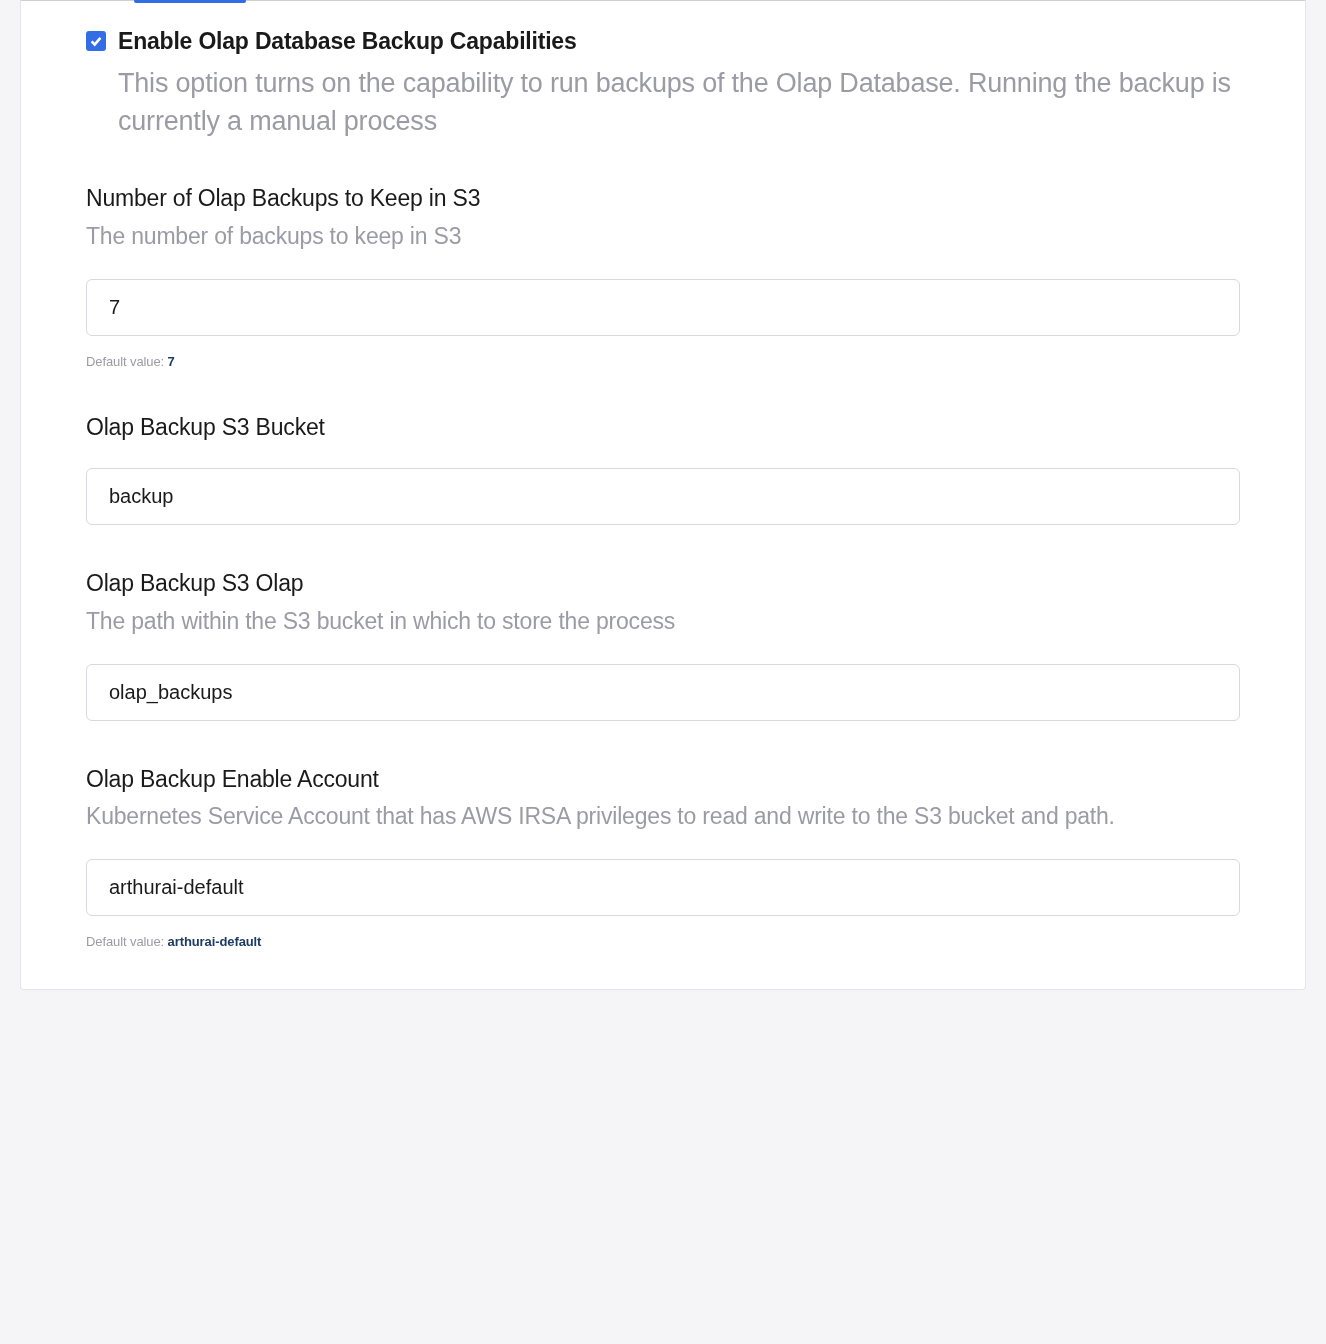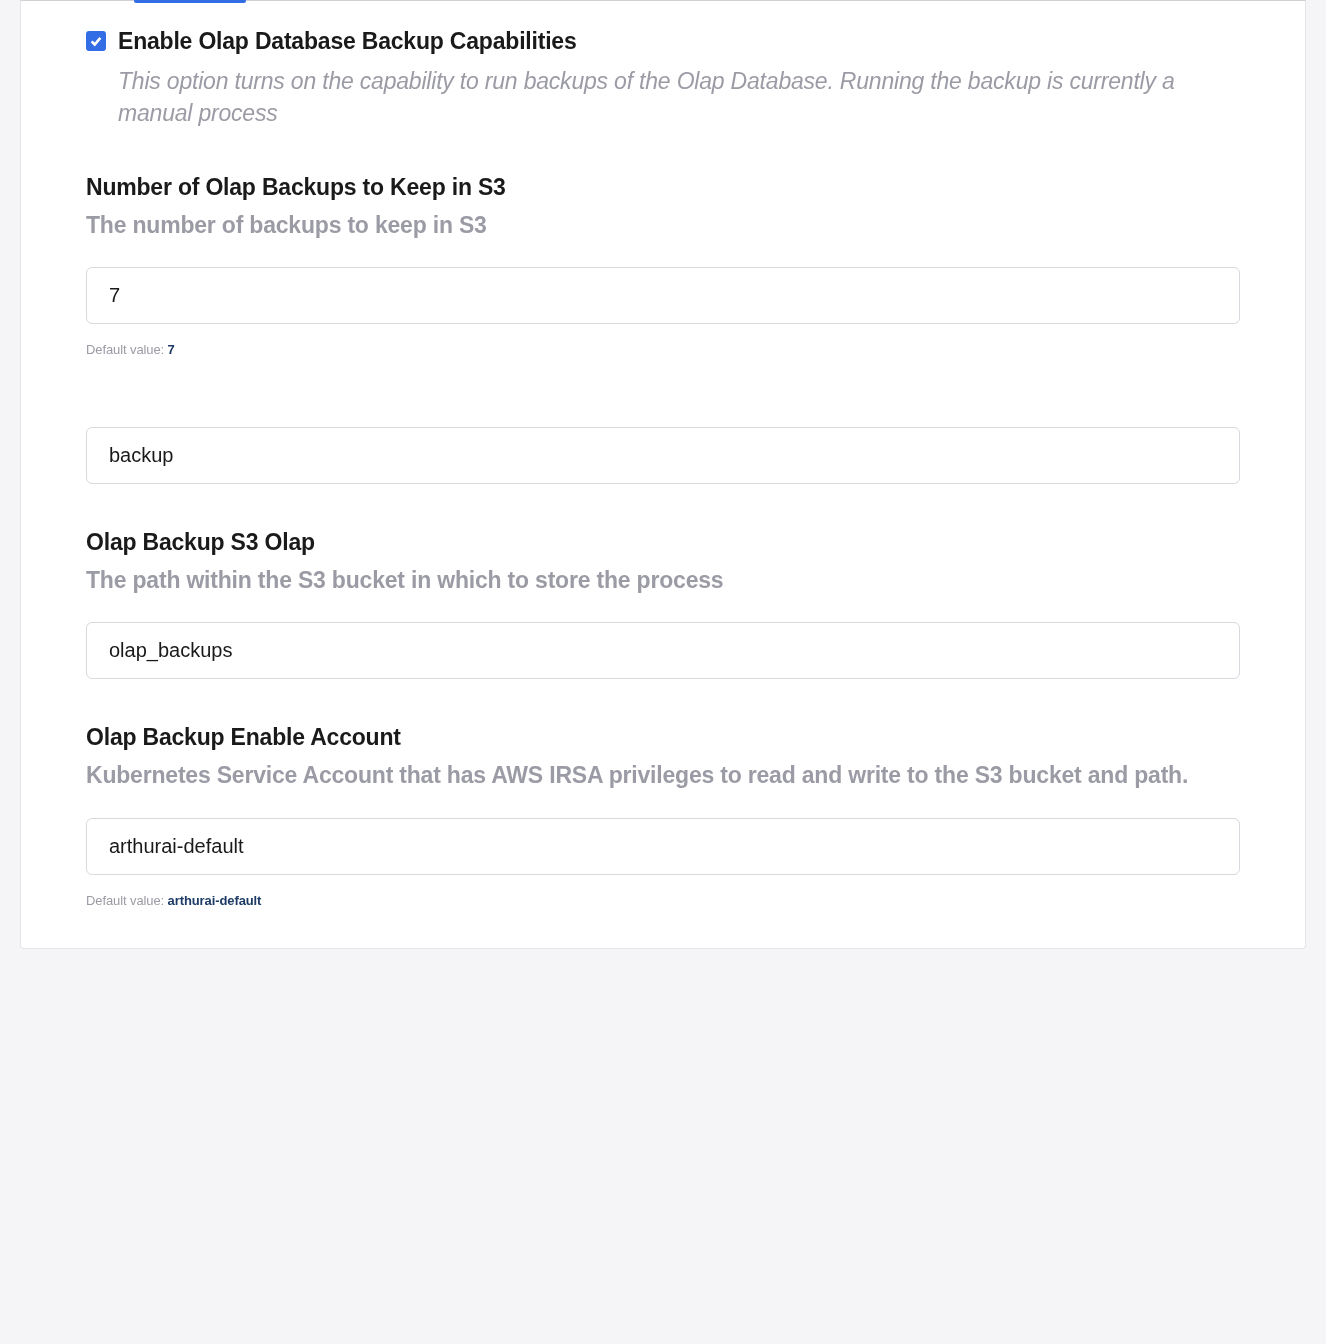--- a/index.html
+++ b/index.html
@@ -61,44 +61,42 @@
       flex: 1;
     }
     .checkbox-label {
       font-size: 23px;
       font-weight: 600;
       color: #1a1a1a;
       line-height: 1.3;
       letter-spacing: -0.2px;
     }
     .checkbox-desc {
-      font-size: 23px;
+      font-size: 27px;
       color: #9b9ba5;
       line-height: 1.4;
       margin-top: 8px;
       letter-spacing: -0.2px;
-      font-style: italic;
     }
     .field-group {
       margin-top: 44px;
     }
     .field-title {
       font-size: 23px;
-      font-weight: 700;
+      font-weight: 400;
       color: #1a1a1a;
       line-height: 1.3;
       letter-spacing: -0.2px;
     }
     .field-desc {
       font-size: 23px;
       color: #9b9ba5;
       line-height: 1.4;
       margin-top: 6px;
       letter-spacing: -0.2px;
-      font-weight: bold;
     }
     .text-input {
       width: 100%;
       margin-top: 26px;
       padding: 16px 22px;
       font-size: 20px;
       color: #1a1a1a;
       border: 1px solid #d8d8de;
       border-radius: 6px;
       font-family: inherit;
@@ -137,20 +135,21 @@
   <div class="field-group">
     <div class="field-title">Number of Olap Backups to Keep in S3</div>
     <div class="field-desc">The number of backups to keep in S3</div>
     <input type="text" class="text-input" value="7" style="">
     <div class="default-line">
       <span>Default value: </span><span class="default-value">7</span>
     </div>
   </div>
 
   <div class="field-group">
+    <div class="field-title">Olap Backup S3 Bucket</div>
     <input type="text" class="text-input" value="backup" style="">
   </div>
 
 
   <div class="field-group">
     <div class="field-title">Olap Backup S3 Olap</div>
     <div class="field-desc">The path within the S3 bucket in which to store the process</div>
     <input type="text" class="text-input" value="olap_backups" style="">
   </div>
 

